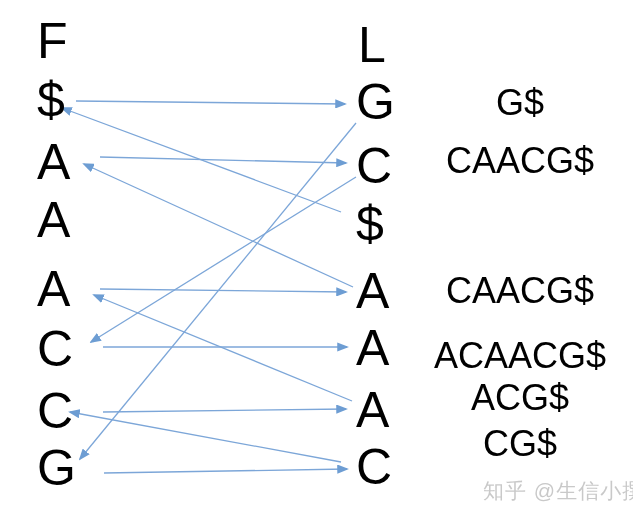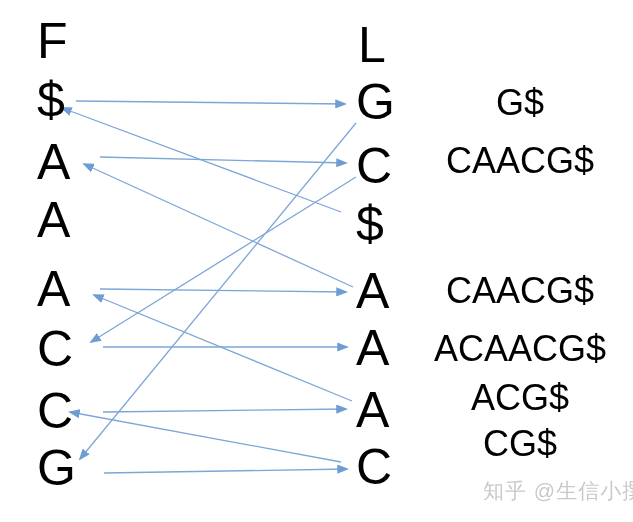--- a/index.html
+++ b/index.html
@@ -61,19 +61,19 @@
   <div class="ltr" style="left:356px;top:136px">C</div>
   <div class="ltr" style="left:356px;top:194px">$</div>
   <div class="ltr" style="left:356px;top:261px">A</div>
   <div class="ltr" style="left:356px;top:318px">A</div>
   <div class="ltr" style="left:356px;top:380px">A</div>
   <div class="ltr" style="left:356px;top:437px">C</div>
 
   <div class="suffix" style="top:81px">G$</div>
   <div class="suffix" style="top:139px">CAACG$</div>
   <div class="suffix" style="top:269px">CAACG$</div>
-  <div class="suffix" style="top:327px">ACAACG$</div>
+  <div class="suffix" style="top:334px">ACAACG$</div>
   <div class="suffix" style="top:376px">ACG$</div>
   <div class="suffix" style="top:422px">CG$</div>
 
   <div class="watermark" style="color: rgb(201, 201, 201);">知乎 @生信小撰</div>
 
 </div>
 
 </body></html>

